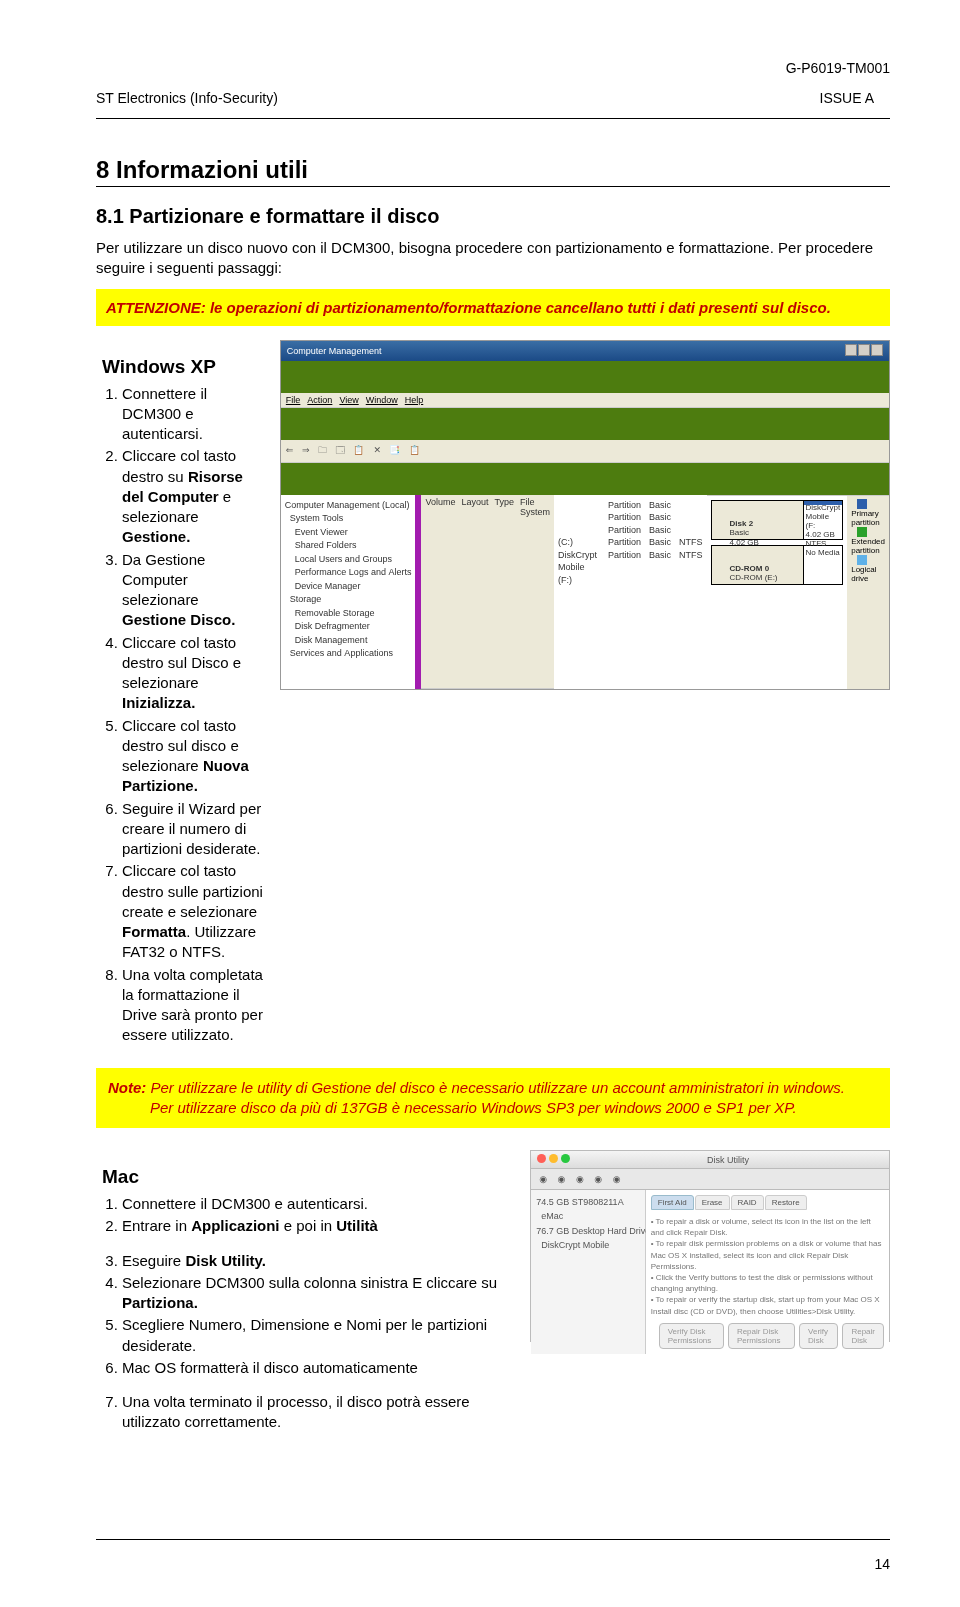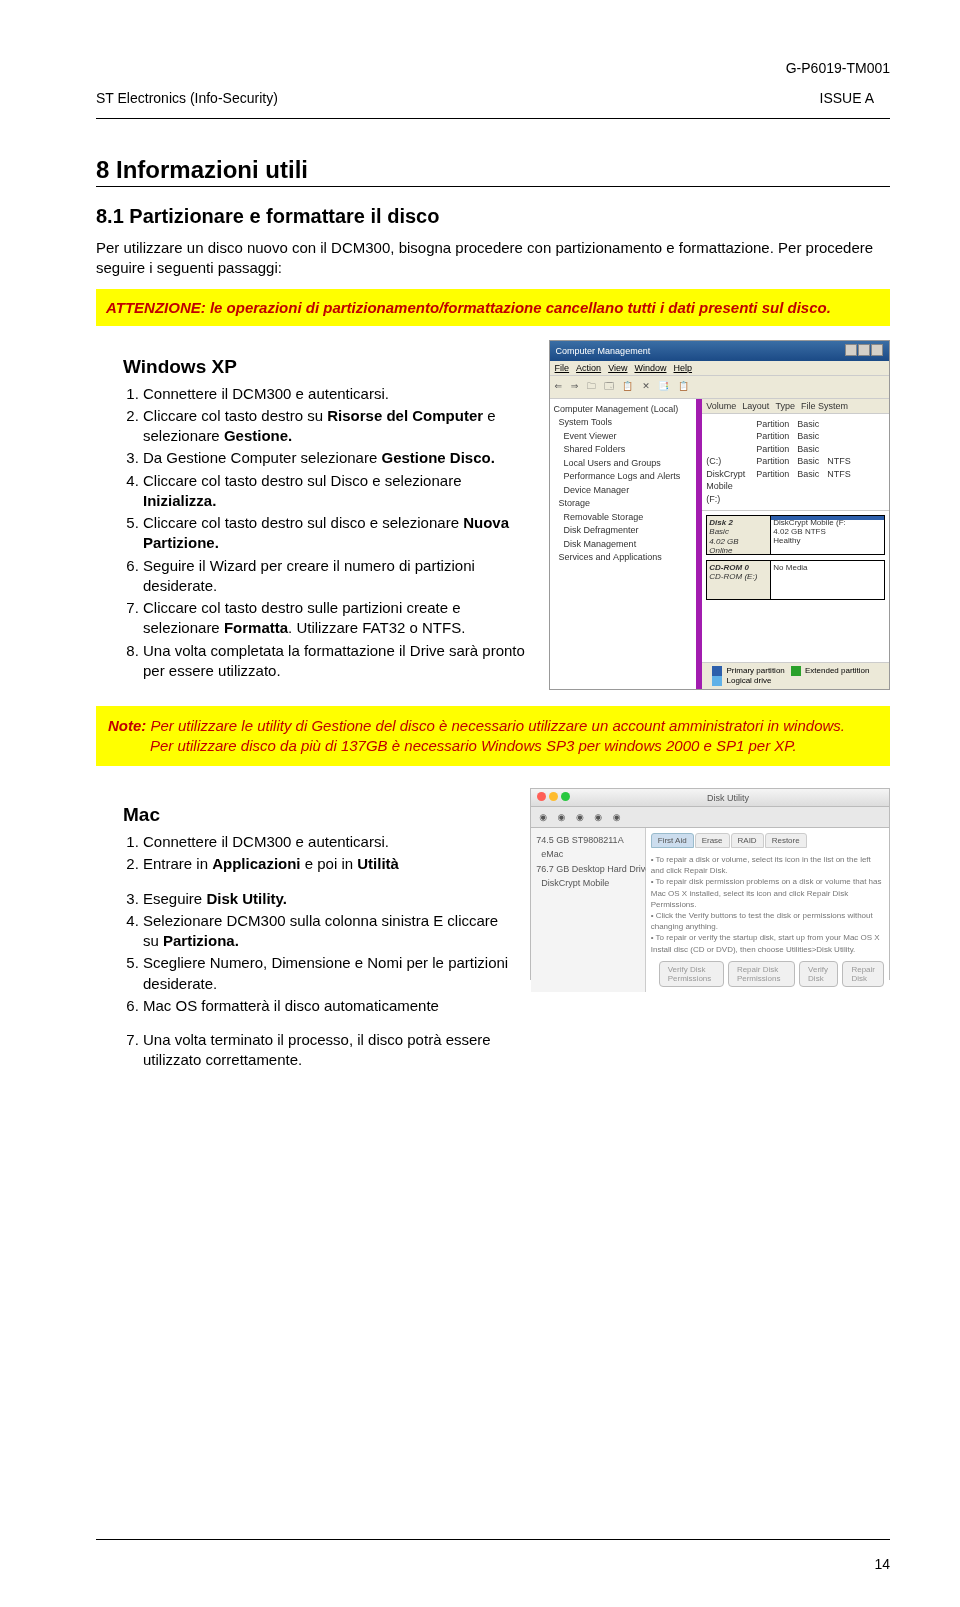--- a/index.html
+++ b/index.html
@@ -81,66 +81,67 @@
     color: #c00000;
     font-style: italic;
     line-height: 1.35;
   }
   .note .lbl { font-weight: bold; }
   .cols {
     display: flex;
     gap: 14px;
     align-items: flex-start;
   }
-  .col-text { flex: 1 1 57%; margin-left: 21px; }
+  .col-text { flex: 1 1 57%; }
   .col-img { flex: 0 0 43%; }
   ol {
     padding-left: 26px;
     margin: 2px 0 6px 0;
   }
   ol li {
     margin: 2px 0;
     line-height: 1.35;
   }
   .img-cm {
     width: 100%;
     height: 350px;
     border: 1px solid #999;
     background: #4d7c0f;
     font-family: Tahoma, Arial, sans-serif;
     font-size: 9px;
     color: #333;
     display: flex;
     flex-direction: column;
+    gap: 32px;
   }
   .img-cm .titlebar {
     background: linear-gradient(#3a6ea5, #1b4a86);
     color: #fff;
     padding: 3px 6px;
     display:flex;
     justify-content:space-between;
     align-items:center;
   }
   .img-cm .winbtns span {
     display:inline-block;width:12px;height:12px;background:#d4d0c8;border:1px solid #888;margin-left:1px;
   }
   .img-cm .menubar { background:#ece9d8;padding:2px 5px;border-bottom:1px solid #ccc; }
   .img-cm .menubar span{ margin-right:7px;text-decoration:underline;color:#000;margin-top:24px; }
   .img-cm .toolbar { background:#ece9d8;padding:3px 5px;border-bottom:1px solid #ccc;letter-spacing:3px;color:#555; }
   .img-cm .body { flex:1;display:flex; }
   .img-cm .tree { width:45%;background:#fff;border-right:6px solid #a21caf;padding:4px;line-height:1.5; }
   .img-cm .tree div{ white-space:nowrap; }
-  .img-cm .right { flex:1;display:flex;flex-direction:column; }
+  .img-cm .right { flex:1;display:flex;flex-direction:row; }
   .img-cm .cols-hdr { background:#ece9d8;padding:2px 4px;border-bottom:1px solid #ccc;display:flex;gap:6px; }
   .img-cm .list { background:#fff;flex:0 0 80px;padding:4px;line-height:1.4; }
   .img-cm .list .row{display:flex;gap:8px;}
   .img-cm .list .row span:first-child{width:42px;}
   .img-cm .graph { flex:1;background:#fff;border-top:1px solid #ccc;padding:4px;display:flex;flex-direction:column;gap:5px; }
   .img-cm .disk-row { display:flex;height:40px;border:1px solid #000; }
-  .img-cm .disk-lab { width:64px;background:#ece9d8;padding:2px;border-right:1px solid #000;font-size:8px;line-height:1.2;font-style:italic; }
+  .img-cm .disk-lab { width:92px;background:#ece9d8;padding:18px;border-right:1px solid #000;font-size:8px;line-height:1.2; }
   .img-cm .disk-body { flex:1;background:#fff;padding:2px;font-size:8px;position:relative; }
   .img-cm .disk-body .bluebar{position:absolute;top:0;left:0;right:0;height:4px;background:#2d5fab;}
   .img-cm .legend { background:#ece9d8;padding:3px 4px;border-top:1px solid #ccc;font-size:8px;color:#000; }
   .img-cm .legend span.sq{display:inline-block;width:10px;height:10px;vertical-align:middle;margin:0 2px 0 6px;}
   .img-mac {
     width: 100%;
     height: 192px;
     border: 1px solid #bbb;
     background: #e8e8e8;
     font-family: "Lucida Grande", Arial, sans-serif;

